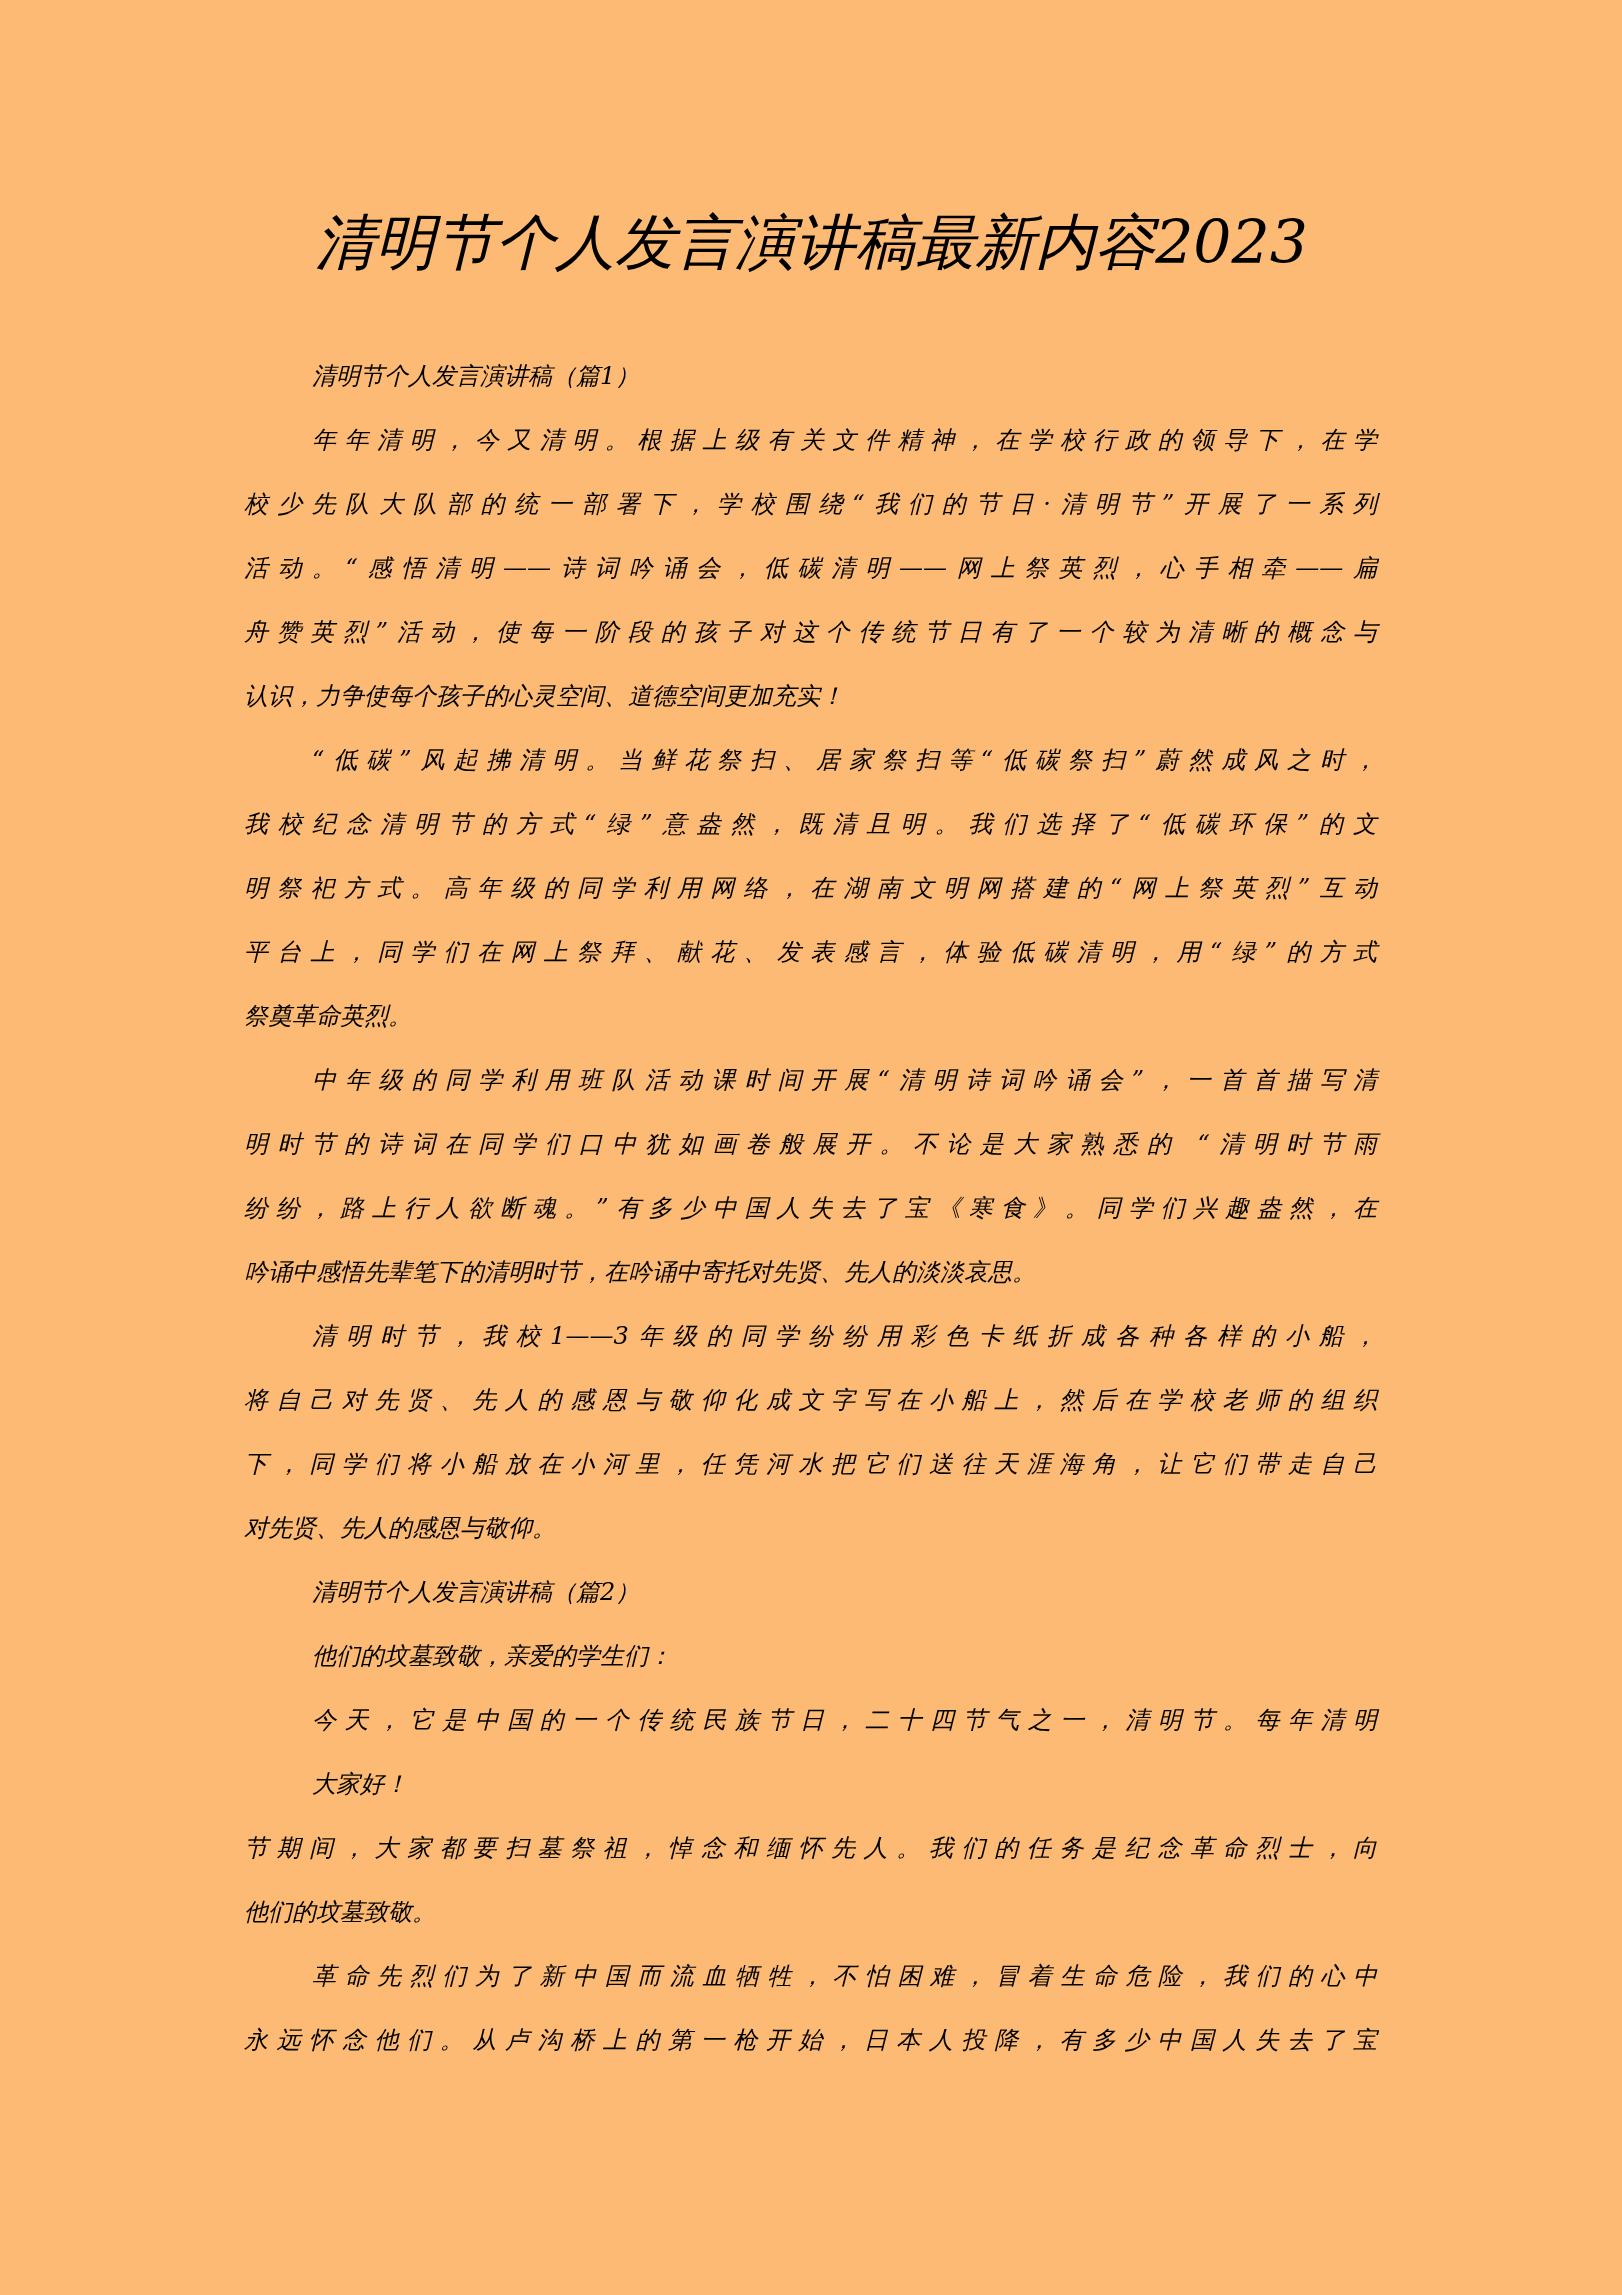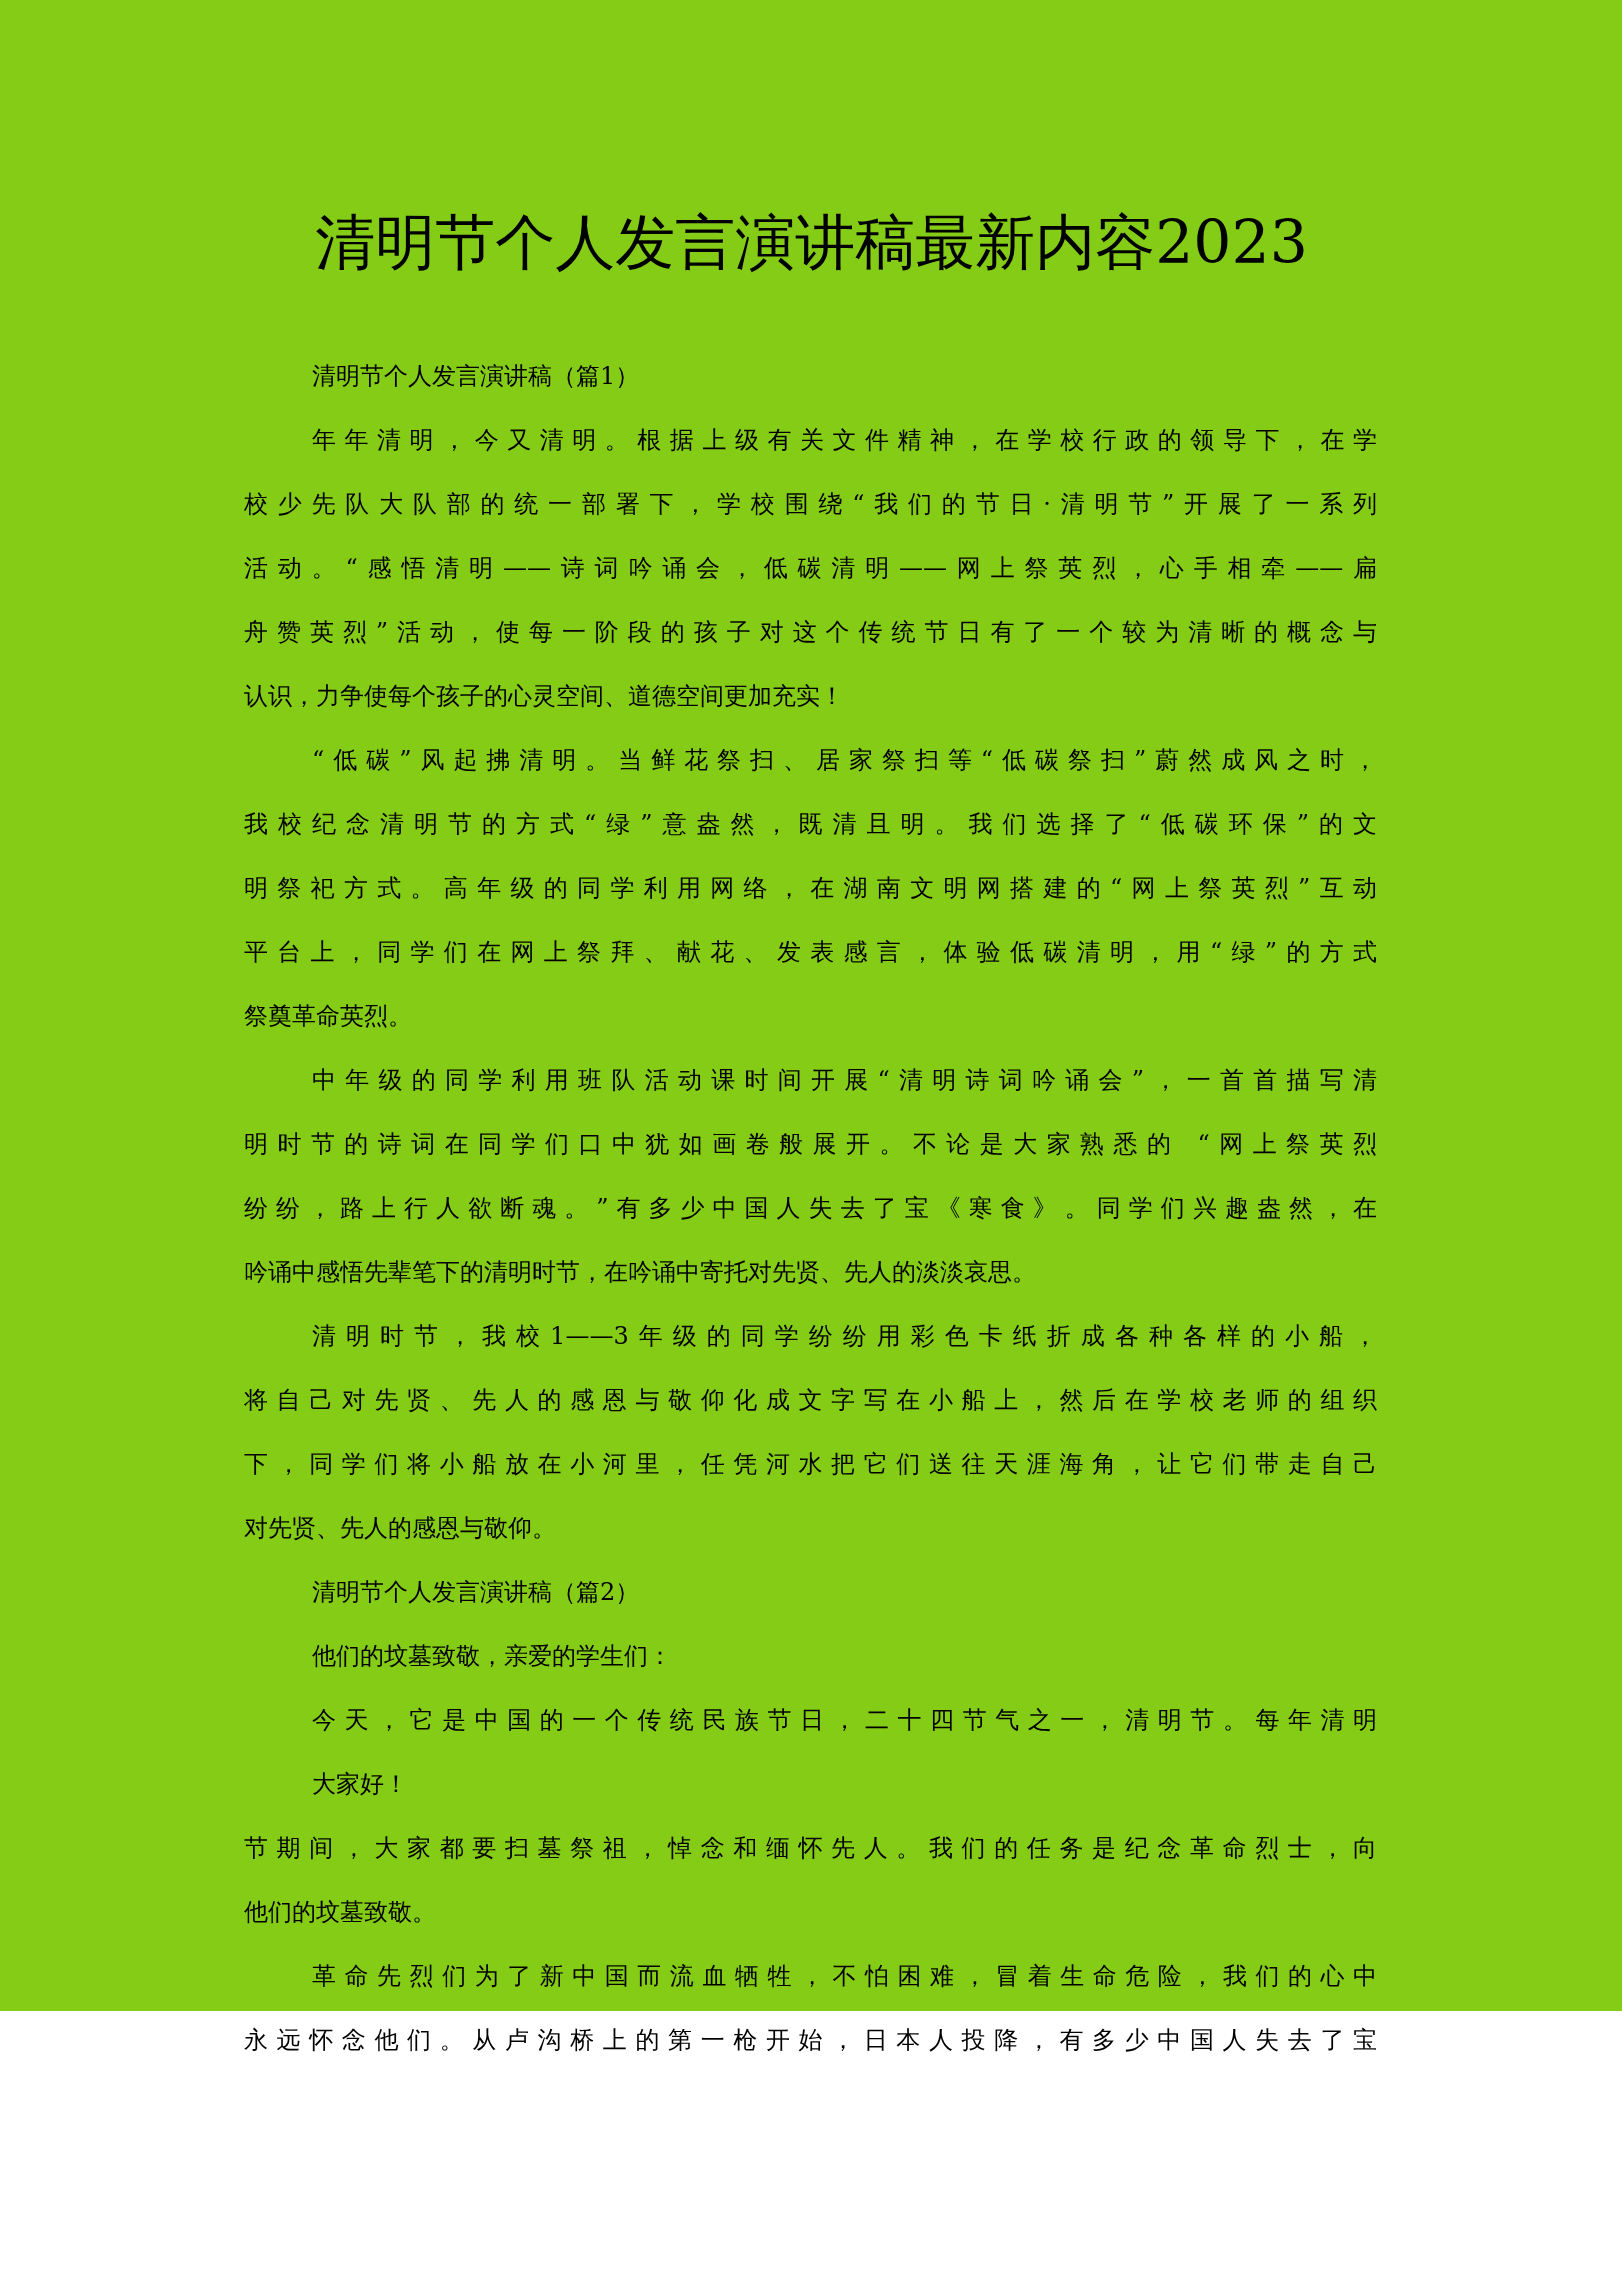--- a/index.html
+++ b/index.html
@@ -1,18 +1,18 @@
 <!DOCTYPE html>
 <html style="font-size:10.5px"><head>
 <meta charset="utf-8">
 <style>
   html, body { margin: 0; padding: 0; background: #ffffff; }
   body { width: 1623px; height: 2295px; position: relative; overflow: hidden;
          font-family: "DejaVu Serif", "Liberation Serif", serif; color: #000; }
-  .page { position: absolute; left: 0; top: 0; width: 1623px; height: 2011px; background: #84cc16; }
+  .page { position: absolute; left: 0; top: 0; width: 1623px; height: 2295px; background: #fdba74; font-style: italic; }
   .title { position: absolute; left: 0; top: 196px; width: 1623px; text-align: center;
            font-size: 60px; line-height: 92px; letter-spacing: 0px; }
   .body { position: absolute; left: 244px; top: 344px; width: 1133px; }
   .line { display: block; height: 64px; line-height: 64px; font-size: 24px;
           white-space: nowrap; text-align: justify; text-align-last: justify; }
   .line.last { text-align-last: left; }
   .line.indent { padding-left: 68px; }
 </style>
 </head>
 <body>
@@ -25,21 +25,21 @@
       <span class="line">校少先队大队部的统一部署下，学校围绕“我们的节日·清明节”开展了一系列</span>
       <span class="line">活动。“感悟清明——诗词吟诵会，低碳清明——网上祭英烈，心手相牵——扁</span>
       <span class="line">舟赞英烈”活动，使每一阶段的孩子对这个传统节日有了一个较为清晰的概念与</span>
       <span class="line last">认识，力争使每个孩子的心灵空间、道德空间更加充实！</span>
       <span class="line indent">“低碳”风起拂清明。当鲜花祭扫、居家祭扫等“低碳祭扫”蔚然成风之时，</span>
       <span class="line">我校纪念清明节的方式“绿”意盎然，既清且明。我们选择了“低碳环保”的文</span>
       <span class="line">明祭祀方式。高年级的同学利用网络，在湖南文明网搭建的“网上祭英烈”互动</span>
       <span class="line">平台上，同学们在网上祭拜、献花、发表感言，体验低碳清明，用“绿”的方式</span>
       <span class="line last">祭奠革命英烈。</span>
       <span class="line indent">中年级的同学利用班队活动课时间开展“清明诗词吟诵会”，一首首描写清</span>
-      <span class="line">明时节的诗词在同学们口中犹如画卷般展开。不论是大家熟悉的 “网上祭英烈</span>
+      <span class="line">明时节的诗词在同学们口中犹如画卷般展开。不论是大家熟悉的 “清明时节雨</span>
       <span class="line">纷纷，路上行人欲断魂。”有多少中国人失去了宝《寒食》。同学们兴趣盎然，在</span>
       <span class="line last">吟诵中感悟先辈笔下的清明时节，在吟诵中寄托对先贤、先人的淡淡哀思。</span>
       <span class="line indent">清明时节，我校1——3年级的同学纷纷用彩色卡纸折成各种各样的小船，</span>
       <span class="line">将自己对先贤、先人的感恩与敬仰化成文字写在小船上，然后在学校老师的组织</span>
       <span class="line">下，同学们将小船放在小河里，任凭河水把它们送往天涯海角，让它们带走自己</span>
       <span class="line last">对先贤、先人的感恩与敬仰。</span>
       <span class="line indent last">清明节个人发言演讲稿（篇2）</span>
       <span class="line indent last">他们的坟墓致敬，亲爱的学生们：</span>
       <span class="line indent">今天，它是中国的一个传统民族节日，二十四节气之一，清明节。每年清明</span>
       <span class="line indent last">大家好！</span>

